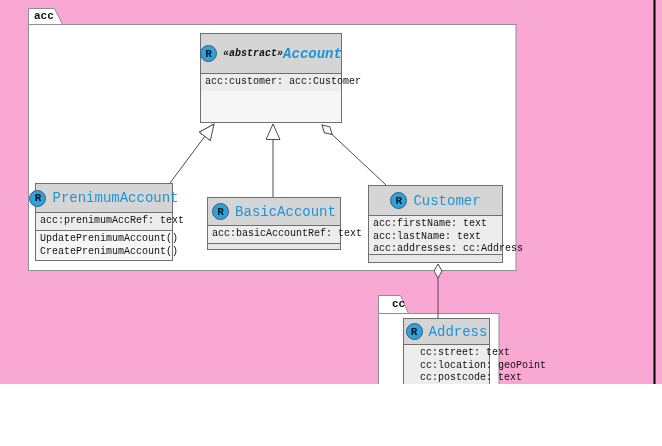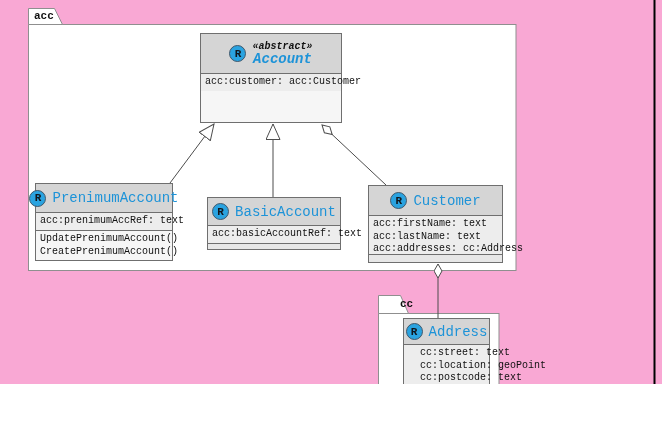--- a/index.html
+++ b/index.html
@@ -17,21 +17,21 @@
   }
   .cls-header{
     background:#d5d5d5;display:flex;align-items:center;justify-content:center;
     gap:6px;box-sizing:border-box;flex:none;
   }
   .r-badge{
     width:17px;height:17px;border-radius:50%;background:#2aa3e0;border:1px solid #41586b;
     color:#10161c;font-weight:bold;font-size:11px;display:flex;align-items:center;
     justify-content:center;box-sizing:border-box;flex:none;
   }
-  .hdr-col{display:flex;flex-direction:column;align-items:center;line-height:11px;}
+  .hdr-col{display:flex;flex-direction:row;align-items:center;line-height:11px;}
   .stereotype{font-size:10px;font-weight:bold;font-style:italic;color:#111;}
   .cls-name{font-size:14px;color:#1d93d8;line-height:14px;white-space:nowrap;}
   .cls-name.abstract{font-style:italic;font-weight:bold;}
   .cls-attrs{
     background:#ededed;border-top:1px solid #6f6f6f;box-sizing:border-box;
     padding:2px 4px 0 4px;flex:none;
   }
   .cls-methods{
     background:#f6f6f6;border-top:1px solid #6f6f6f;box-sizing:border-box;
     padding:2px 4px 0 4px;flex:1;
@@ -79,21 +79,21 @@
     </g>
 
     <g>
       <path d="M438,318 L438,264" fill="none" stroke="#4d4d4d" stroke-width="1" marker-end="url(#diaHollow)"></path>
     </g>
 
     <line x1="654.5" y1="0" x2="654.5" y2="446" stroke="#000000" stroke-width="2"></line>
   </svg>
 
   <div class="pkg-label" style="left:34px;top:9px;">acc</div>
-  <div class="pkg-label" style="left:400px;top:297px;">cc</div>
+  <div class="pkg-label" style="left:392px;top:297px;">cc</div>
 
   <div class="uml-class" style="left:200px;top:33px;width:142px;height:90px;">
     <div class="cls-header" style="height:39px;">
       <span class="r-badge">R</span>
       <span class="hdr-col">
         <span class="stereotype">«abstract»</span>
         <span class="cls-name abstract">Account</span>
       </span>
     </div>
     <div class="cls-attrs" style="height:18px;">

